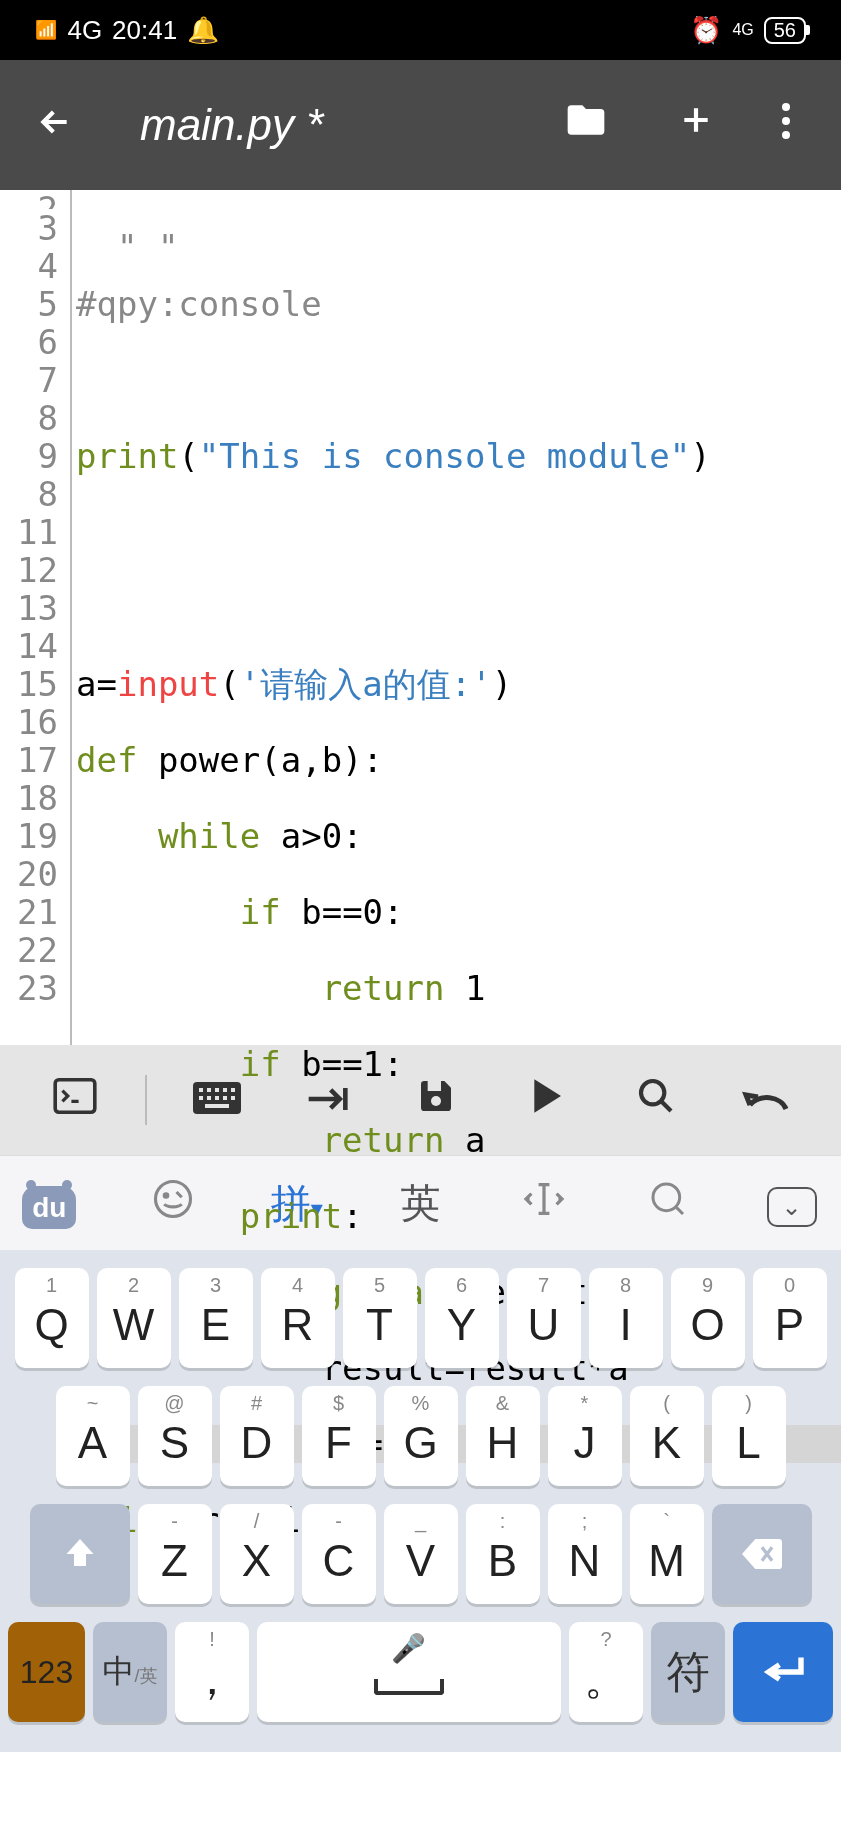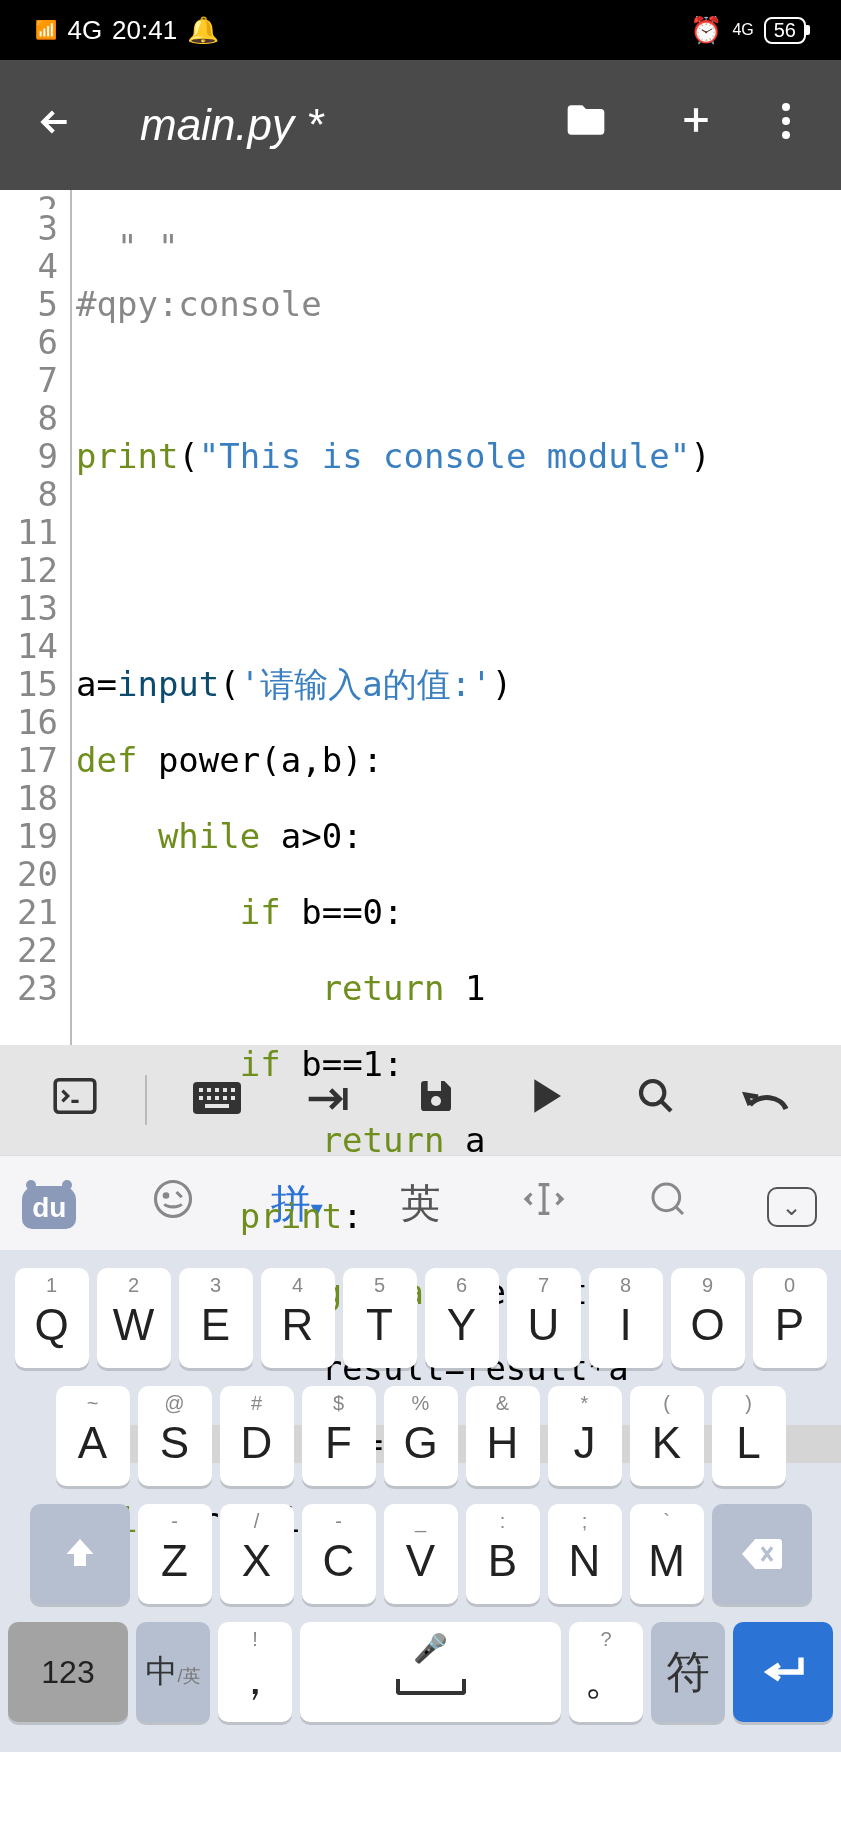--- a/index.html
+++ b/index.html
@@ -77,21 +77,21 @@
     flex: 1;
     padding-left: 4px;
     white-space: pre;
     position: relative;
   }
   .code-line { height: 38px; display: block; }
   .comment { color: #888; }
   .builtin { color: #6f8e1e; }
   .string { color: #3a7fbf; }
   .keyword { color: #6f8e1e; text-align: center; }
-  .func { color: #0c4a6e; }
+  .func { color: #ef4444; }
   .current-line {
     background: #d5d5d5;
     display: block;
     margin-left: -14px;
     padding-left: 14px;
   }
   .cursor {
     display: inline-block;
     width: 3px;
     height: 34px;
@@ -171,21 +171,21 @@
     height: 100px;
   }
   .key .sup { position: absolute; top: 6px; font-size: 20px; color: #888; }
   .key .main { font-size: 44px; color: #222; margin-top: 14px; }
   .key-letter { width: 74px; }
   .key-shift, .key-del {
     width: 100px;
     background: #b6bfd0;
   }
   .key-bottom { height: 100px; }
-  .key-123 { width: 120px; background: #a3a3a3; font-size: 32px; color: #333; }
+  .key-123 { width: 77px; background: #a16207; font-size: 32px; color: #333; }
   .key-lang { width: 74px; background: #b6bfd0; }
   .key-sym { width: 74px; }
   .key-space { flex: 1; min-width: 220px; }
   .key-fu { width: 74px; background: #b6bfd0; font-size: 36px; }
   .key-enter { width: 100px; background: #2b74d6; color: #fff; }
   .lang-text { font-size: 32px; color: #333; }
   .lang-sub { font-size: 18px; color: #777; }
   .space-bar {
     border-bottom: 4px solid #333;
     border-left: 4px solid #333;

